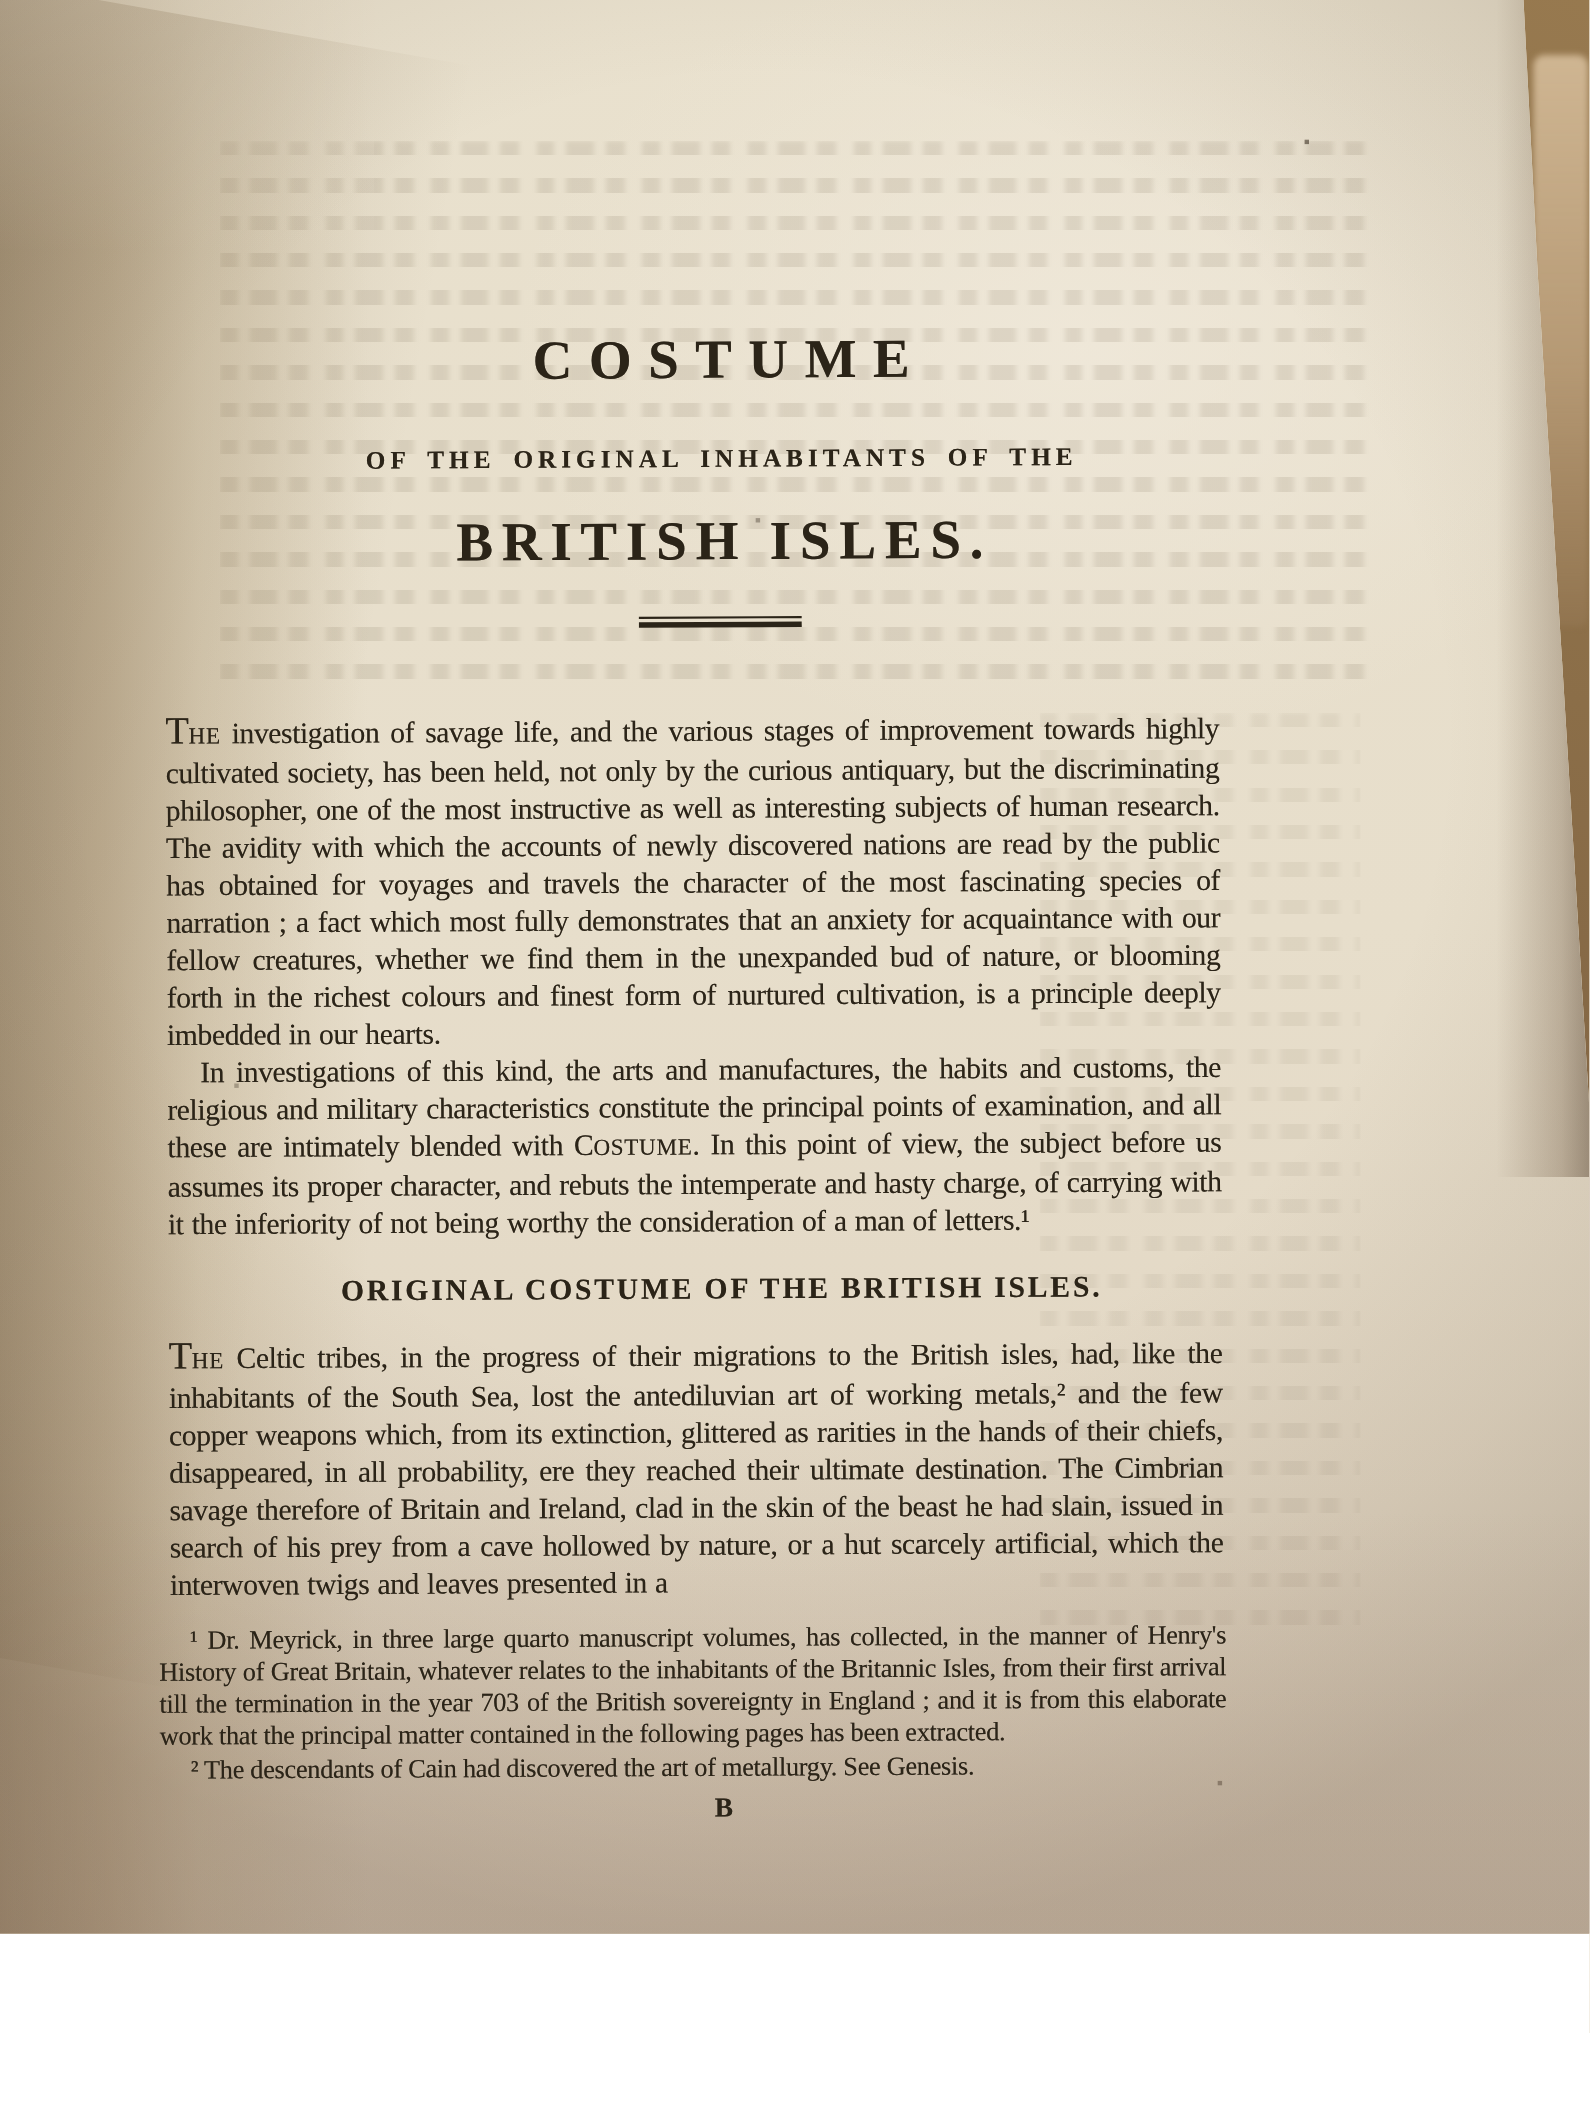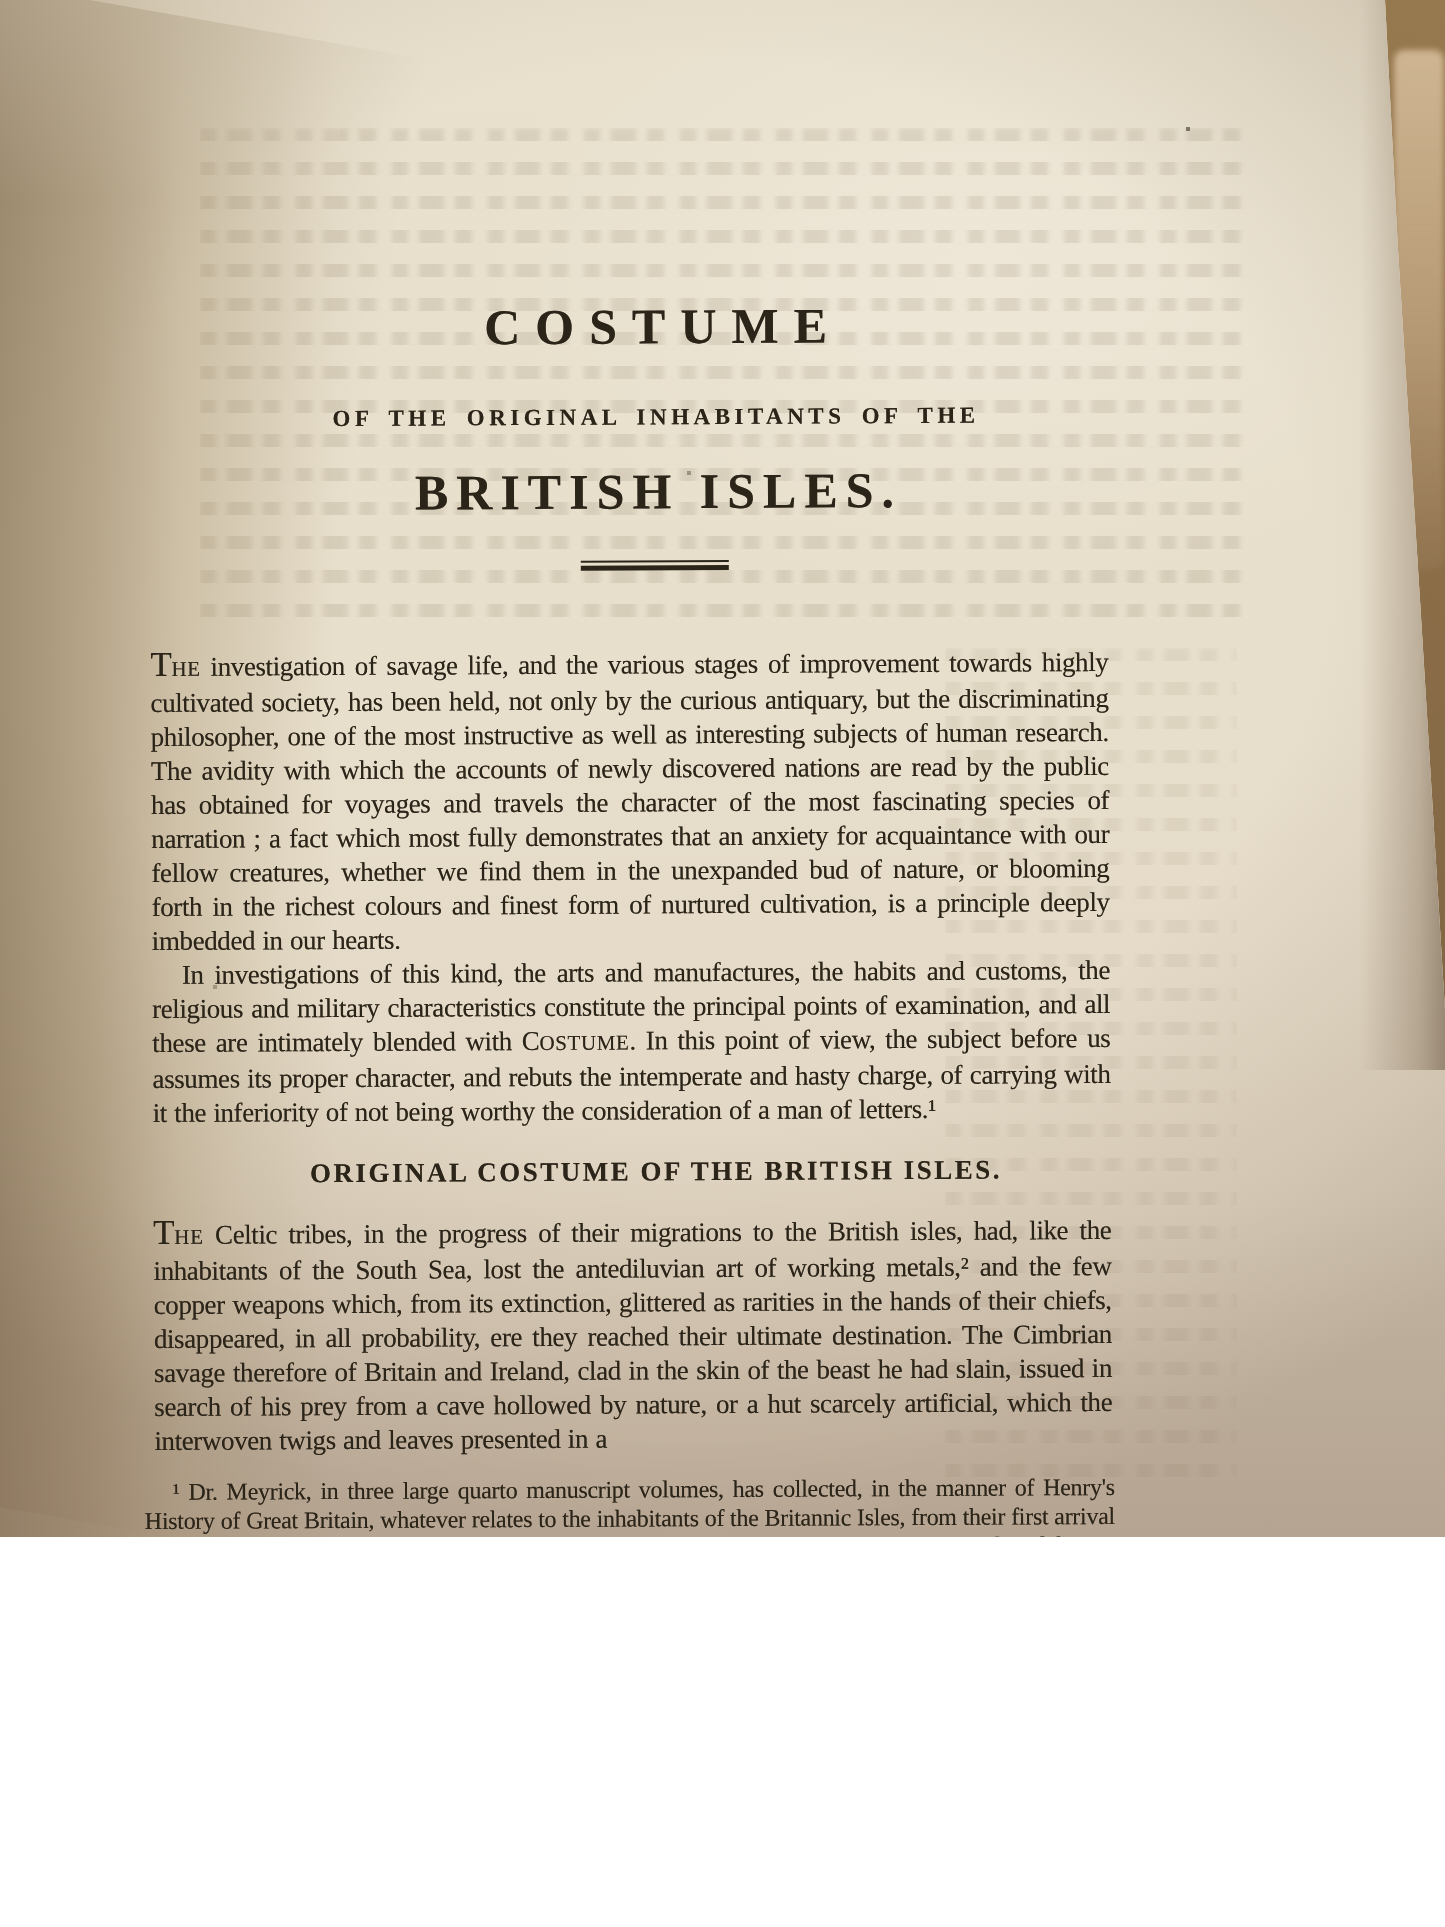--- a/index.html
+++ b/index.html
@@ -1,19 +1,19 @@
 <!DOCTYPE html>
 <html style="--paper: #e8dfcb; --ink: #2b2418; --desk: #7e6142; --gutter: #a78e66; --fore-edge: #c6ae8d;"><head>
 <meta charset="utf-8">
 <style>
   html,body { margin:0; padding:0; }
   body { font-family:"Liberation Serif", serif; }
 
   #photo {
-    position:relative; width:1445px; height:1537px; overflow:hidden;
+    position:relative; width:1445px; height:1758px; overflow:hidden;
     background: linear-gradient(205deg, #97794f 0%, #8d7049 22%, #7e6142 55%, #6f5438 100%);
   }
 
   
   .fore-edge {
     position:absolute; left:1394px; top:50px; width:50px; height:520px;
     background: linear-gradient(180deg, rgba(210,185,150,.95) 0%, rgba(190,162,126,.8) 55%, rgba(155,126,92,.35) 100%);
     filter: blur(3px); border-radius:10px;
   }
 

